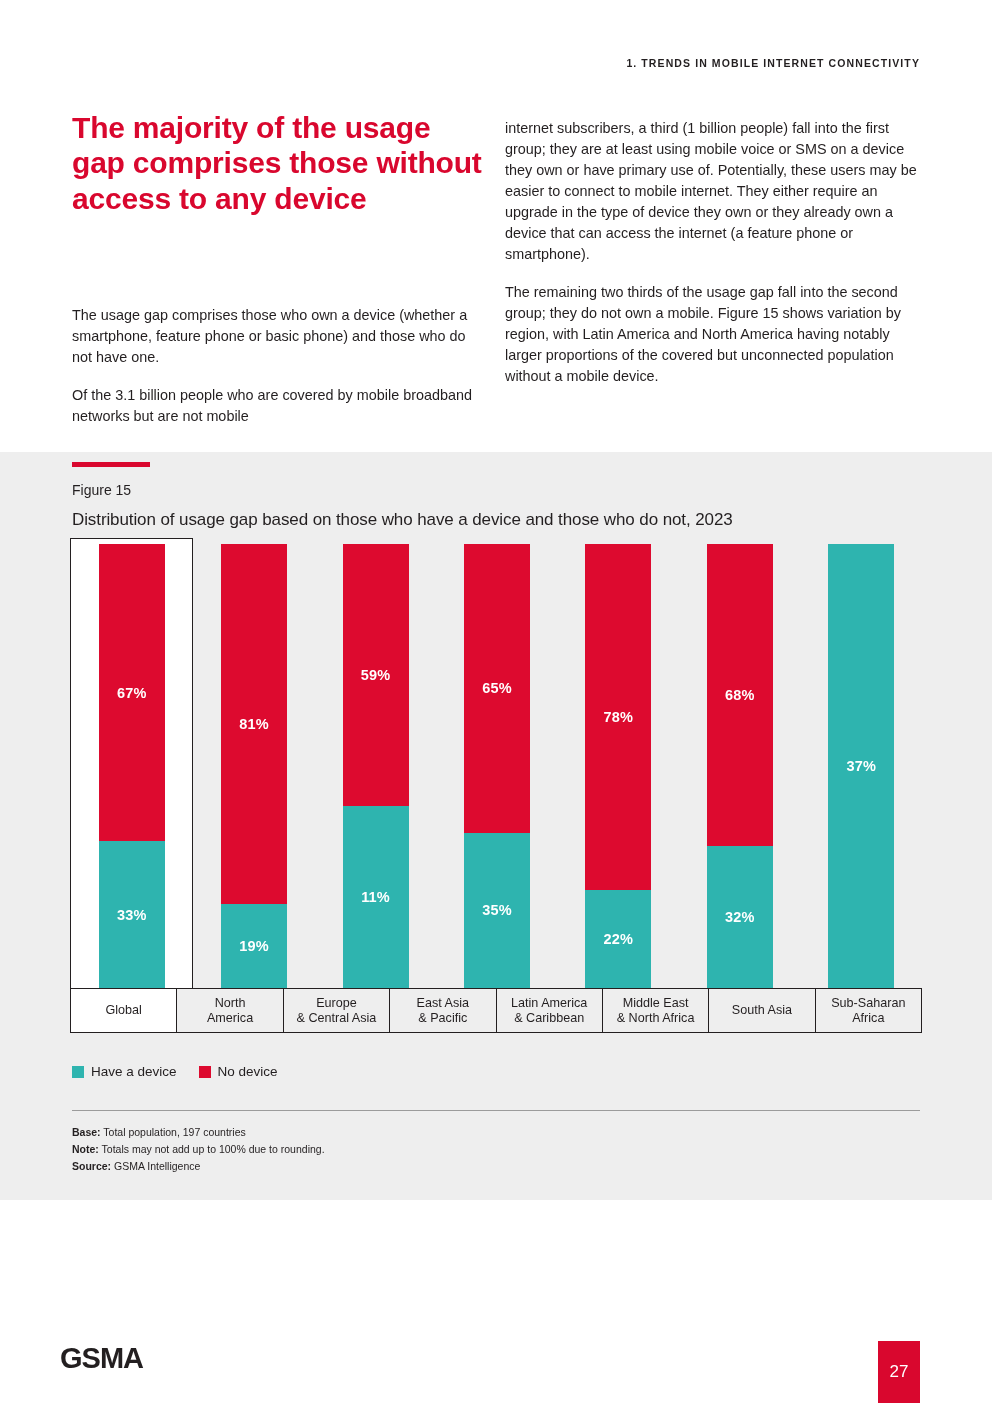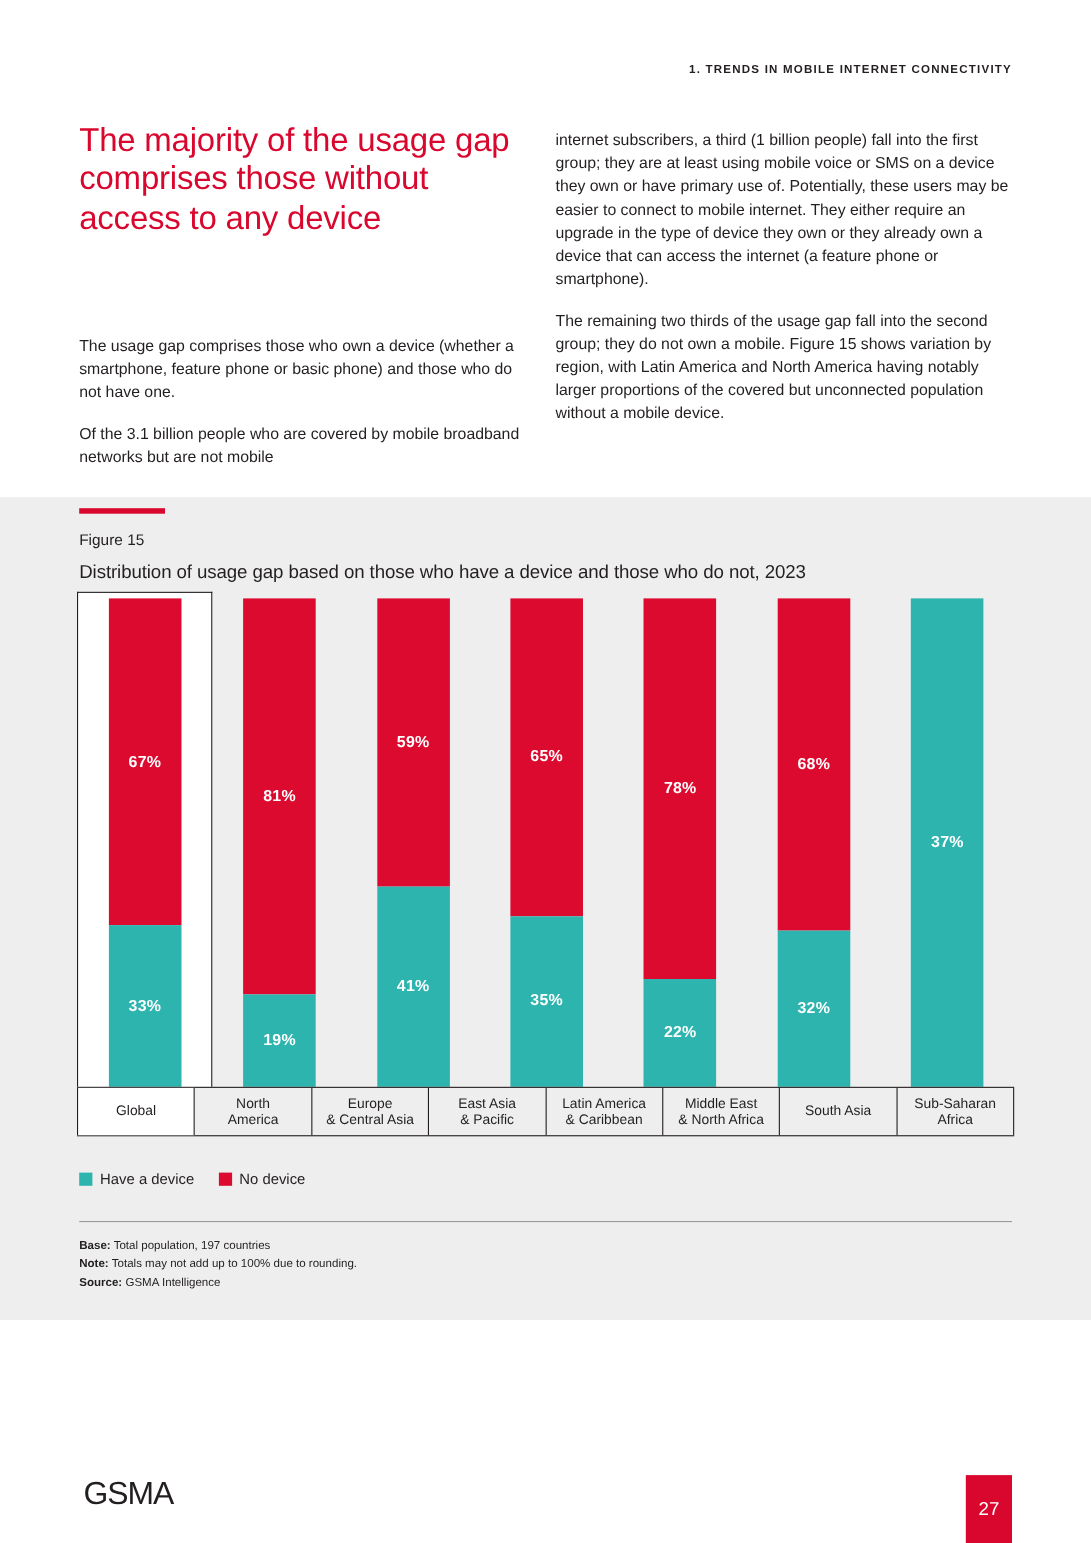--- a/index.html
+++ b/index.html
@@ -19,21 +19,21 @@
     color: #231f20; text-transform: uppercase;
   }
 
   
   .editorial { position: absolute; top: 110px; left: 72px; width: 848px; }
   .col-left  { position: absolute; top: 0; left: 0;   width: 410px; }
   .col-right { position: absolute; top: 8px; left: 433px; width: 415px; }
 
   .headline {
     color: #d9072e;
-    font-size: 30px; font-weight: normal; line-height: 1.18;
+    font-size: 30px; font-weight: bold; line-height: 1.18;
     letter-spacing: -0.2px;
   }
   .body-p {
     font-size: 14.4px; line-height: 1.46; color: #231f20;
     margin-bottom: 17px;
   }
   .left-paras { position: absolute; top: 195px; left: 0; width: 410px; }
 
   
   .figure-panel {
@@ -122,22 +122,22 @@
   }
   .notes {
     position: absolute; top: 672px; left: 72px;
     width: 700px;
     font-size: 10.5px; line-height: 1.62; color: #231f20;
   }
   .notes b { font-weight: bold; }
 
   
   .logo {
-    position: absolute; bottom: 28px; left: 76px;
-    font-size: 29px; font-weight: normal; letter-spacing: -1px;
+    position: absolute; bottom: 28px; left: 60px;
+    font-size: 29px; font-weight: bold; letter-spacing: -1px;
     color: #231f20;
   }
   .page-tab {
     position: absolute; bottom: 0; right: 72px;
     width: 42px; height: 62px; background: #d9072e;
     display: flex; align-items: center; justify-content: center;
   }
   .page-num { color: #ffffff; font-size: 17px; }
 </style>
 </head>
@@ -187,21 +187,21 @@
                 <span class="seg-label">19%</span>
               </div>
             </div>
           </div>
           <div class="bar-cell">
             <div class="bar">
               <div class="seg seg-no" style="flex: 59 0 0px; background: rgb(221, 10, 47);">
                 <span class="seg-label">59%</span>
               </div>
               <div class="seg seg-have" style="flex: 41 0 0px; background: rgb(46, 180, 175);">
-                <span class="seg-label">41%</span>
+                <span class="seg-label">11%</span>
               </div>
             </div>
           </div>
           <div class="bar-cell">
             <div class="bar">
               <div class="seg seg-no" style="flex: 65 0 0px; background: rgb(221, 10, 47);">
                 <span class="seg-label">65%</span>
               </div>
               <div class="seg seg-have" style="flex: 35 0 0px; background: rgb(46, 180, 175);">
                 <span class="seg-label">35%</span>

